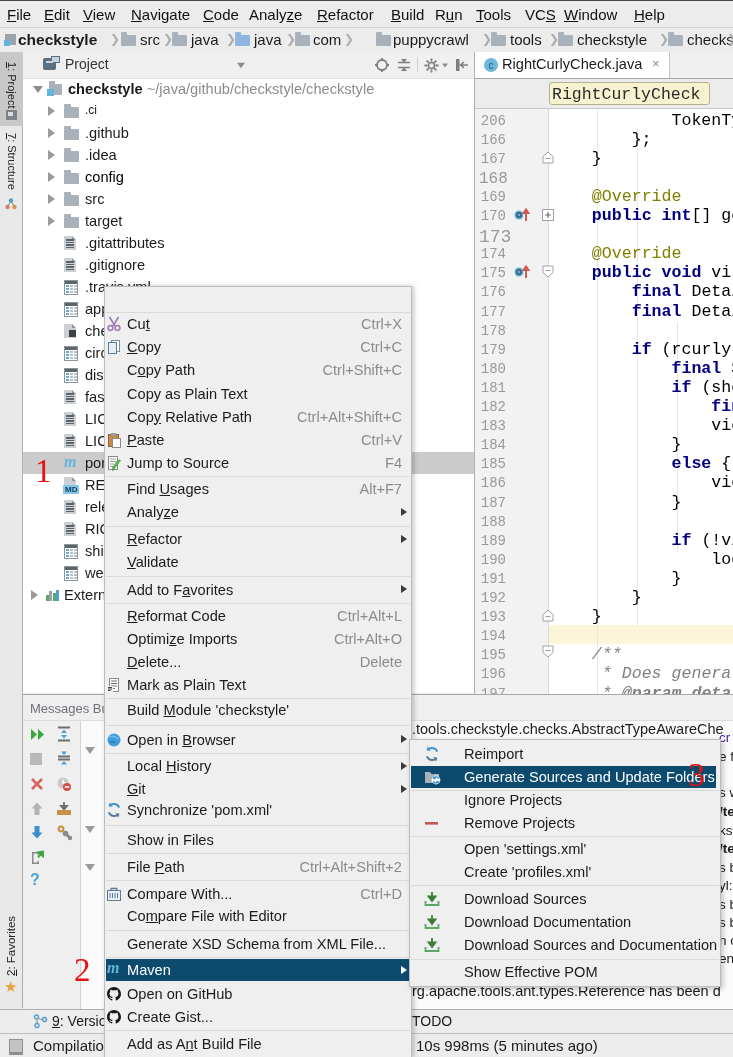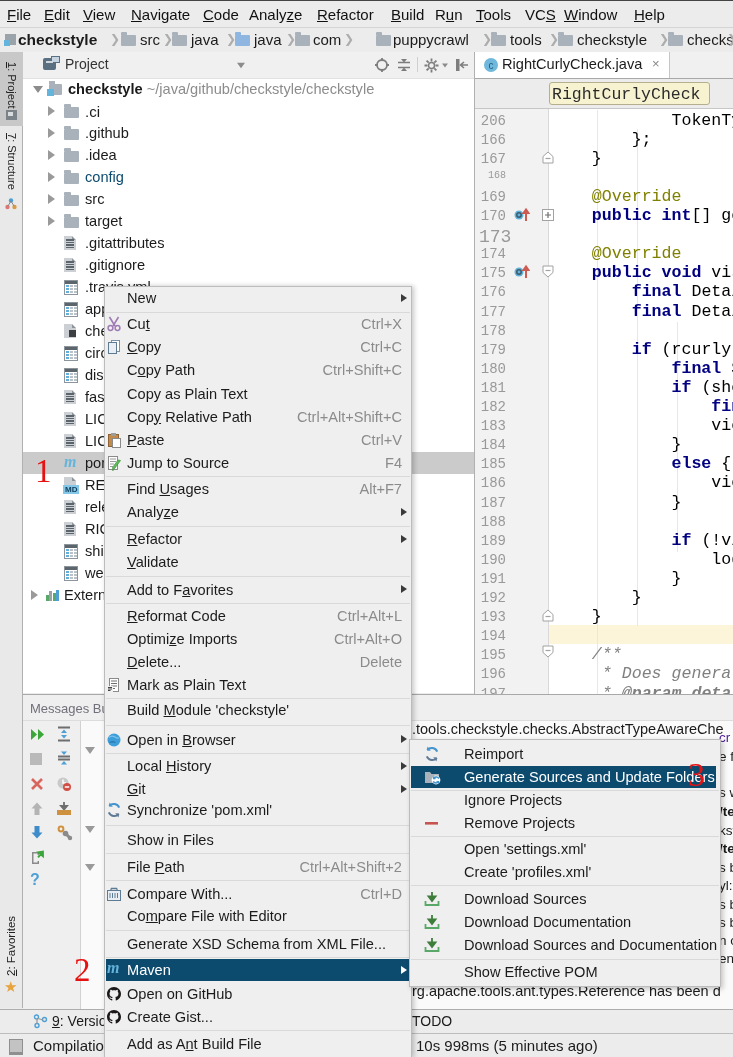--- a/index.html
+++ b/index.html
@@ -242,33 +242,33 @@
       <div class="a" style="left:47.0px;top:524.5px;width:3px;height:2px;background:#b9c2c9;"></div>
       <div class="a" style="left:50.5px;top:524.5px;width:3px;height:2px;background:#b9c2c9;"></div>
 <div class="a tri-d" style="left:10px;top:34px;"></div>
 <div class="a" style="left:26px;top:32px;width:13px;height:11px;background:#a9b2ba;border-radius:1px;"></div>
       <div class="a" style="left:26px;top:29px;width:6px;height:3px;background:#a9b2ba;"></div>
       <div class="a" style="left:24px;top:37px;width:7px;height:7px;background:#64b4dc;"></div>
 <div class="a" style="left:45px;top:29px;font-size:14.6px;white-space:nowrap;"><span style="color:#1b1b1b;font-weight:bold;">checkstyle</span><span style="color:#8c8c8c;"> ~/java/github/checkstyle/checkstyle</span></div>
 <div class="a tri-r" style="left:25px;top:54px;"></div>
 <div class="a" style="left:41px;top:55px;width:15px;height:11px;background:#a9b2ba;border-radius:1px;"></div>
       <div class="a" style="left:41px;top:52px;width:7px;height:3px;background:#a9b2ba;border-radius:1px 1px 0 0;"></div>
-<div class="a" style="left:62px;top:51px;font-size:15px;white-space:nowrap;"><span style="color:#1b1b1b;">.ci</span></div>
+<div class="a" style="left:62px;top:51px;font-size:12px;white-space:nowrap;"><span style="color:#1b1b1b;">.ci</span></div>
 <div class="a tri-r" style="left:25px;top:76px;"></div>
 <div class="a" style="left:41px;top:77px;width:15px;height:11px;background:#a9b2ba;border-radius:1px;"></div>
       <div class="a" style="left:41px;top:74px;width:7px;height:3px;background:#a9b2ba;border-radius:1px 1px 0 0;"></div>
 <div class="a" style="left:62px;top:73px;font-size:14.6px;white-space:nowrap;"><span style="color:#1b1b1b;">.github</span></div>
 <div class="a tri-r" style="left:25px;top:98px;"></div>
 <div class="a" style="left:41px;top:99px;width:15px;height:11px;background:#a9b2ba;border-radius:1px;"></div>
       <div class="a" style="left:41px;top:96px;width:7px;height:3px;background:#a9b2ba;border-radius:1px 1px 0 0;"></div>
 <div class="a" style="left:62px;top:95px;font-size:14.6px;white-space:nowrap;"><span style="color:#1b1b1b;">.idea</span></div>
 <div class="a tri-r" style="left:25px;top:120px;"></div>
 <div class="a" style="left:41px;top:121px;width:15px;height:11px;background:#a9b2ba;border-radius:1px;"></div>
       <div class="a" style="left:41px;top:118px;width:7px;height:3px;background:#a9b2ba;border-radius:1px 1px 0 0;"></div>
-<div class="a" style="left:62px;top:117px;font-size:14.6px;white-space:nowrap;"><span style="color:#0c4a6e;">config</span></div>
+<div class="a" style="left:62px;top:117px;font-size:14.6px;white-space:nowrap;"><span style="color:#000000;">config</span></div>
 <div class="a tri-r" style="left:25px;top:142px;"></div>
 <div class="a" style="left:41px;top:143px;width:15px;height:11px;background:#a9b2ba;border-radius:1px;"></div>
       <div class="a" style="left:41px;top:140px;width:7px;height:3px;background:#a9b2ba;border-radius:1px 1px 0 0;"></div>
 <div class="a" style="left:62px;top:139px;font-size:14.6px;white-space:nowrap;"><span style="color:#1b1b1b;">src</span></div>
 <div class="a tri-r" style="left:25px;top:164px;"></div>
 <div class="a" style="left:41px;top:165px;width:15px;height:11px;background:#a9b2ba;border-radius:1px;"></div>
       <div class="a" style="left:41px;top:162px;width:7px;height:3px;background:#a9b2ba;border-radius:1px 1px 0 0;"></div>
 <div class="a" style="left:62px;top:161px;font-size:14.6px;white-space:nowrap;"><span style="color:#1b1b1b;">target</span></div>
 <div class="a" style="left:62px;top:183px;font-size:14.6px;white-space:nowrap;"><span style="color:#1b1b1b;">.gitattributes</span></div>
 <div class="a" style="left:62px;top:205px;font-size:14.6px;white-space:nowrap;"><span style="color:#1b1b1b;">.gitignore</span></div>
@@ -308,21 +308,21 @@
 <span class="a" style="left:27px;top:4px;font-size:14.6px;color:#1b1b1b;">RightCurlyCheck.java</span>
 <span class="a" style="left:177px;top:4px;font-size:13px;color:#888;">×</span>
 <div class="a" style="left:0;top:27px;width:258px;height:29px;background:#ececec;border-bottom:1px solid #c6c6c6;"></div>
 <div class="a" style="left:74px;top:30px;width:159px;height:21px;background:#f7f3d0;border:1px solid #b5af8d;border-radius:3px;"></div>
 <span class="a" style="left:77px;top:33px;font-family:'Liberation Mono',monospace;font-size:16.5px;color:#2b2b2b;">RightCurlyCheck</span>
 <div class="a" style="left:0;top:57px;width:73px;height:588px;background:#f2f2f2;border-right:1px solid #d9d9d9;"></div>
 <div class="a" style="left:74px;top:573px;width:184px;height:19px;background:#fcf5da;"></div>
 <div class="a num" style="left:4px;top:60.5px;width:27px;text-align:right;font-family:'Liberation Mono',monospace;font-size:14px;">206</div>
 <div class="a num" style="left:4px;top:79.6px;width:27px;text-align:right;font-family:'Liberation Mono',monospace;font-size:14px;">166</div>
 <div class="a num" style="left:4px;top:98.7px;width:27px;text-align:right;font-family:'Liberation Mono',monospace;font-size:14px;">167</div>
-<div class="a num" style="left:4px;top:117.8px;width:27px;text-align:right;font-family:'Liberation Mono',monospace;font-size:10px;">168</div>
+<div class="a num" style="left:4px;top:117.8px;width:27px;text-align:right;font-family:'Liberation Mono',monospace;font-size:16px;">168</div>
 <div class="a num" style="left:4px;top:136.9px;width:27px;text-align:right;font-family:'Liberation Mono',monospace;font-size:14px;">169</div>
 <div class="a num" style="left:4px;top:156.0px;width:27px;text-align:right;font-family:'Liberation Mono',monospace;font-size:14px;">170</div>
 <div class="a num" style="left:4px;top:175.1px;width:27px;text-align:right;font-family:'Liberation Mono',monospace;font-size:18px;">173</div>
 <div class="a num" style="left:4px;top:194.2px;width:27px;text-align:right;font-family:'Liberation Mono',monospace;font-size:14px;">174</div>
 <div class="a num" style="left:4px;top:213.3px;width:27px;text-align:right;font-family:'Liberation Mono',monospace;font-size:14px;">175</div>
 <div class="a num" style="left:4px;top:232.4px;width:27px;text-align:right;font-family:'Liberation Mono',monospace;font-size:14px;">176</div>
 <div class="a num" style="left:4px;top:251.5px;width:27px;text-align:right;font-family:'Liberation Mono',monospace;font-size:14px;">177</div>
 <div class="a num" style="left:4px;top:270.6px;width:27px;text-align:right;font-family:'Liberation Mono',monospace;font-size:14px;">178</div>
 <div class="a num" style="left:4px;top:289.7px;width:27px;text-align:right;font-family:'Liberation Mono',monospace;font-size:14px;">179</div>
 <div class="a num" style="left:4px;top:308.8px;width:27px;text-align:right;font-family:'Liberation Mono',monospace;font-size:14px;">180</div>
@@ -482,24 +482,20 @@
   <span class="a" style="left:412px;top:3px;font-size:14px;color:#1b1b1b;">TODO</span>
 </div>
 <div class="a" style="left:0;top:1033px;width:733px;height:24px;background:#ececec;border-top:1px solid #bdbdbd;">
   <div class="a" style="left:9px;top:5px;width:12px;height:12px;background:#c3c3c3;border:1px solid #8f8f8f;"></div>
   <div class="a" style="left:9px;top:19px;width:14px;height:1.5px;background:#8f8f8f;"></div>
   <span class="a" style="left:33px;top:3px;font-size:15px;color:#1b1b1b;">Compilation completed successfully</span>
   <span class="a" style="left:416px;top:3px;font-size:15px;color:#1b1b1b;">10s 998ms (5 minutes ago)</span>
 </div>
 
 <div class="a" id="ctxmenu" style="left:104px;top:286px;width:306px;height:771px;background:#efefef;border:1px solid #bcbcbc;border-bottom:none;overflow:hidden;box-shadow:2px 0 5px rgba(0,0,0,0.22);">
-<div class="mitem" style="top:0.0px;left:1px;width:304px;">
-      <span class="txt">New</span>
-      <span style="position:absolute;right:3px;top:6.5px;width:0;height:0;border-top:4.5px solid transparent;border-bottom:4.5px solid transparent;border-left:6px solid #3a3a3a;"></span>
-    </div>
 <div class="mitem" style="top:26.0px;left:1px;width:304px;">
       <span class="ic"><svg width="16" height="16">
           <path d="M3.5 1 L9 10 M12.5 1 L7 10" stroke="#9f7bb5" stroke-width="1.6"></path>
           <circle cx="4.5" cy="12" r="2.4" fill="none" stroke="#9f7bb5" stroke-width="1.5"></circle>
           <circle cx="11.5" cy="12" r="2.4" fill="none" stroke="#9f7bb5" stroke-width="1.5"></circle>
         </svg></span>
       <span class="txt">Cu<u>t</u></span>
       <span class="sc">Ctrl+X</span>
     </div>
 <div class="mitem" style="top:49.0px;left:1px;width:304px;">

